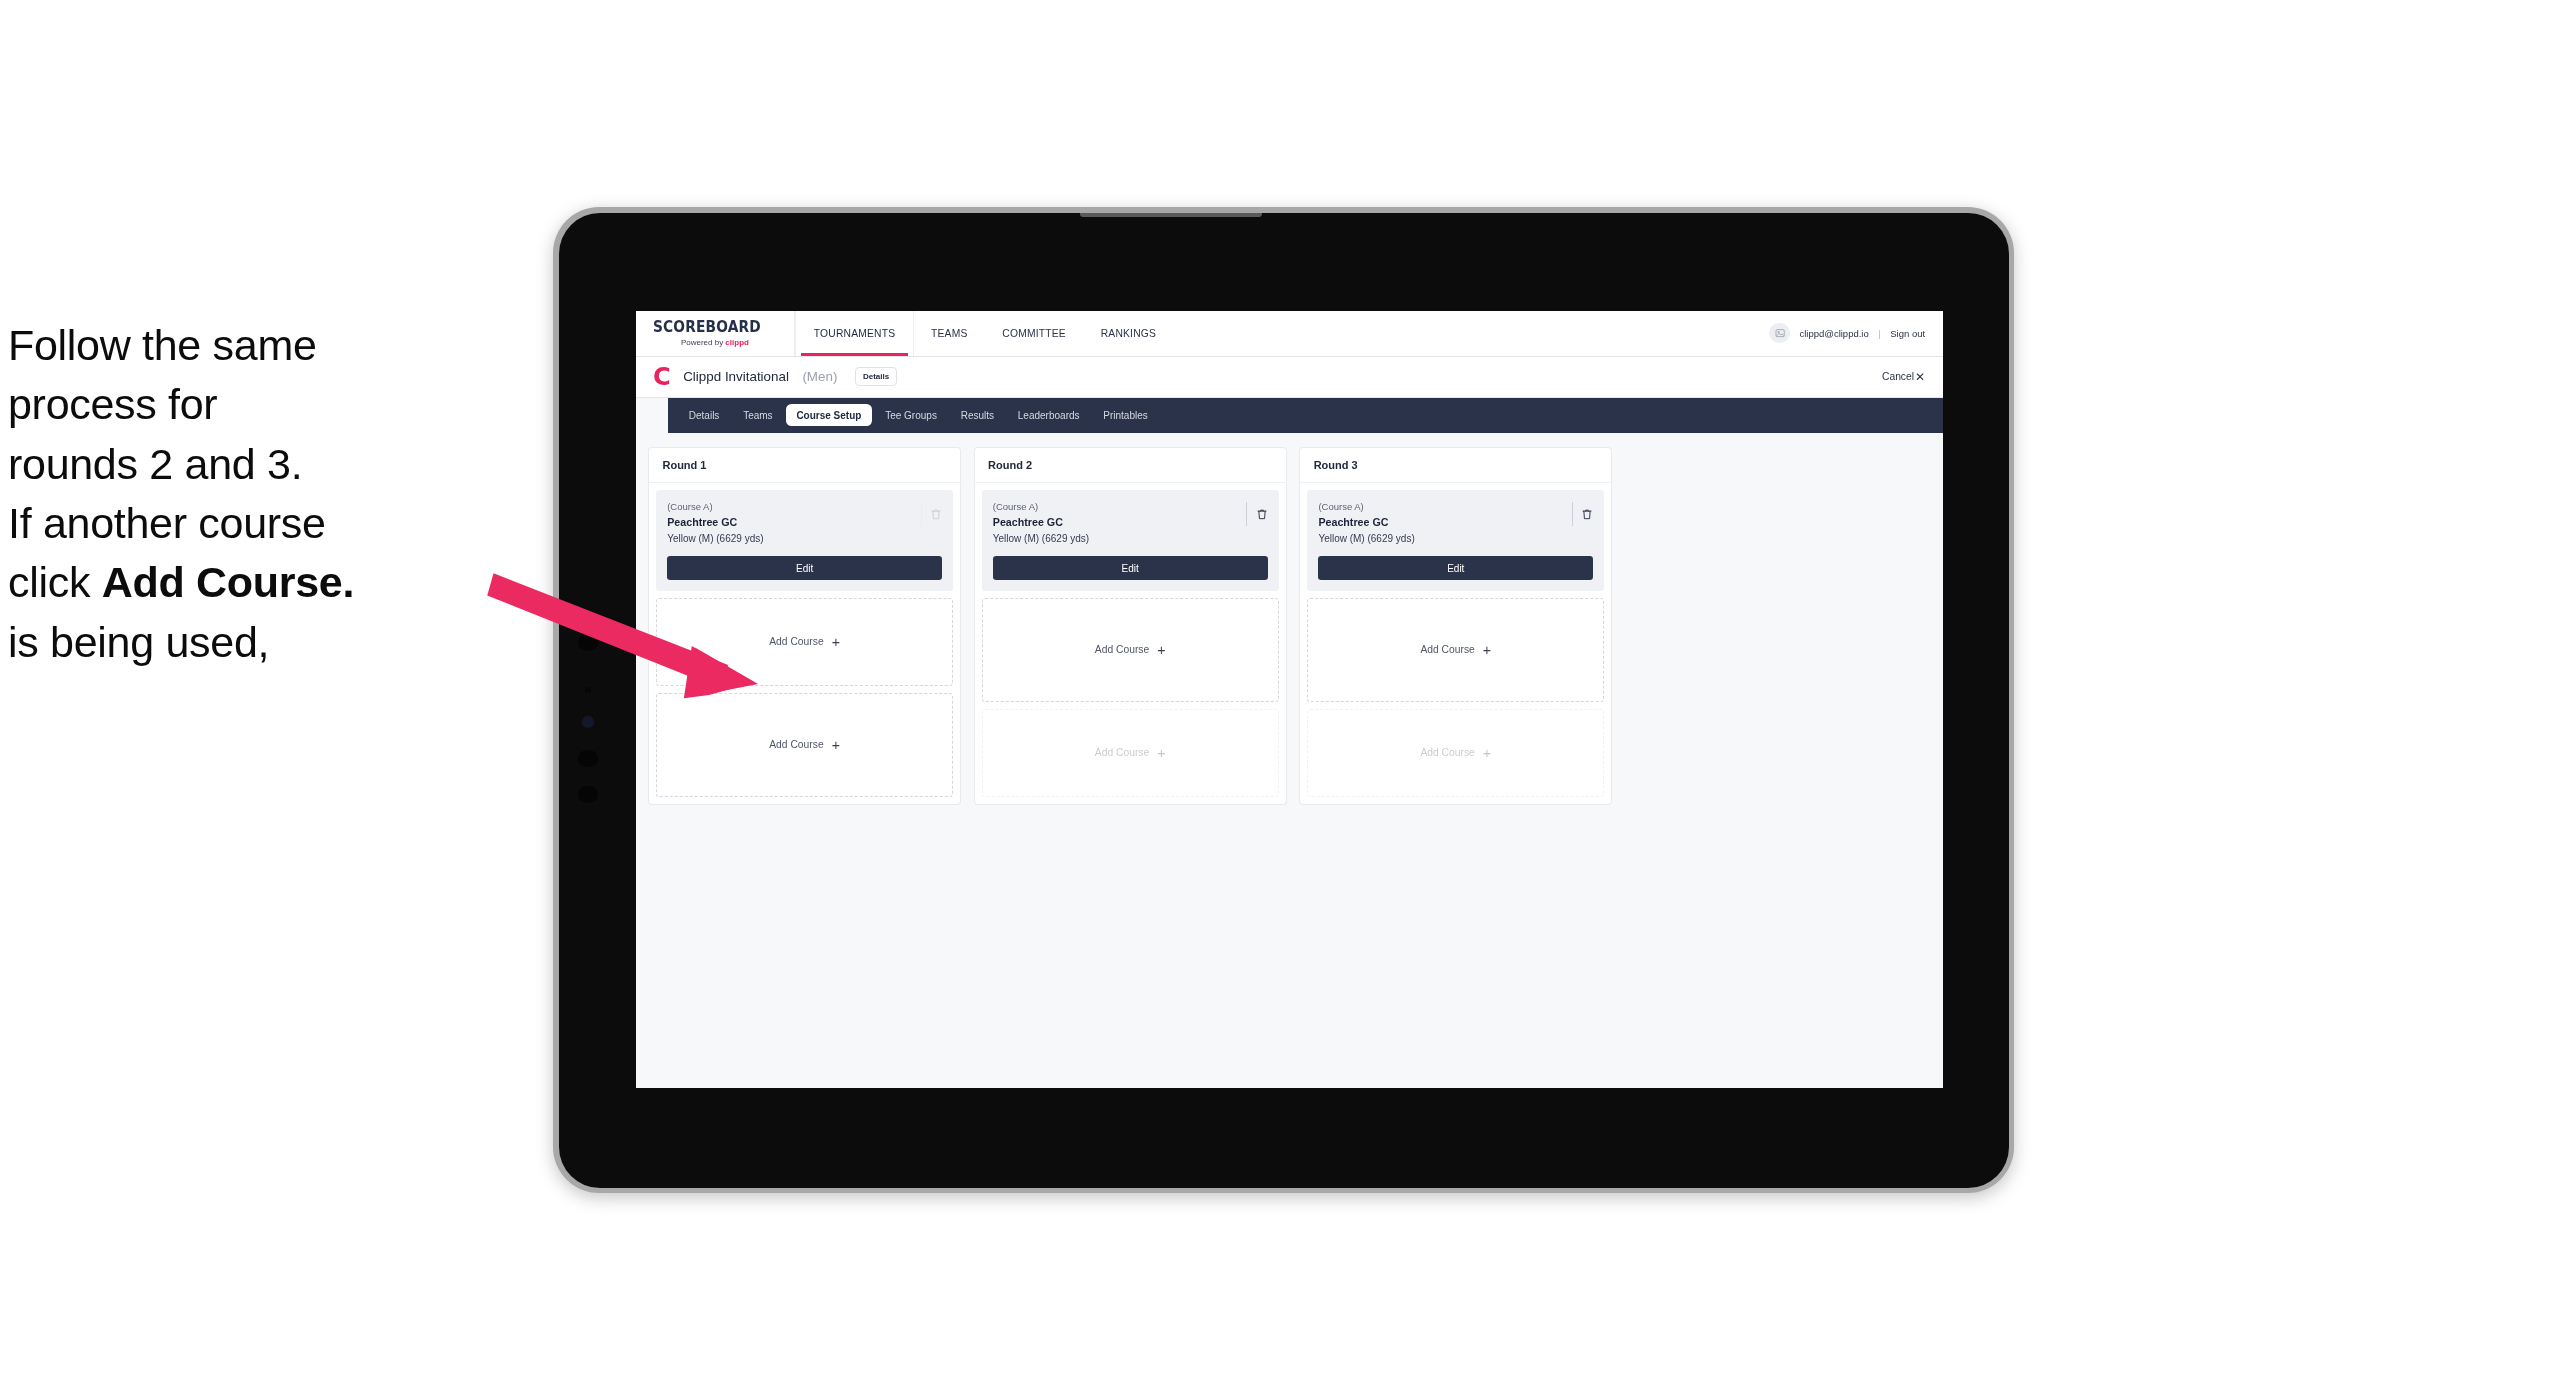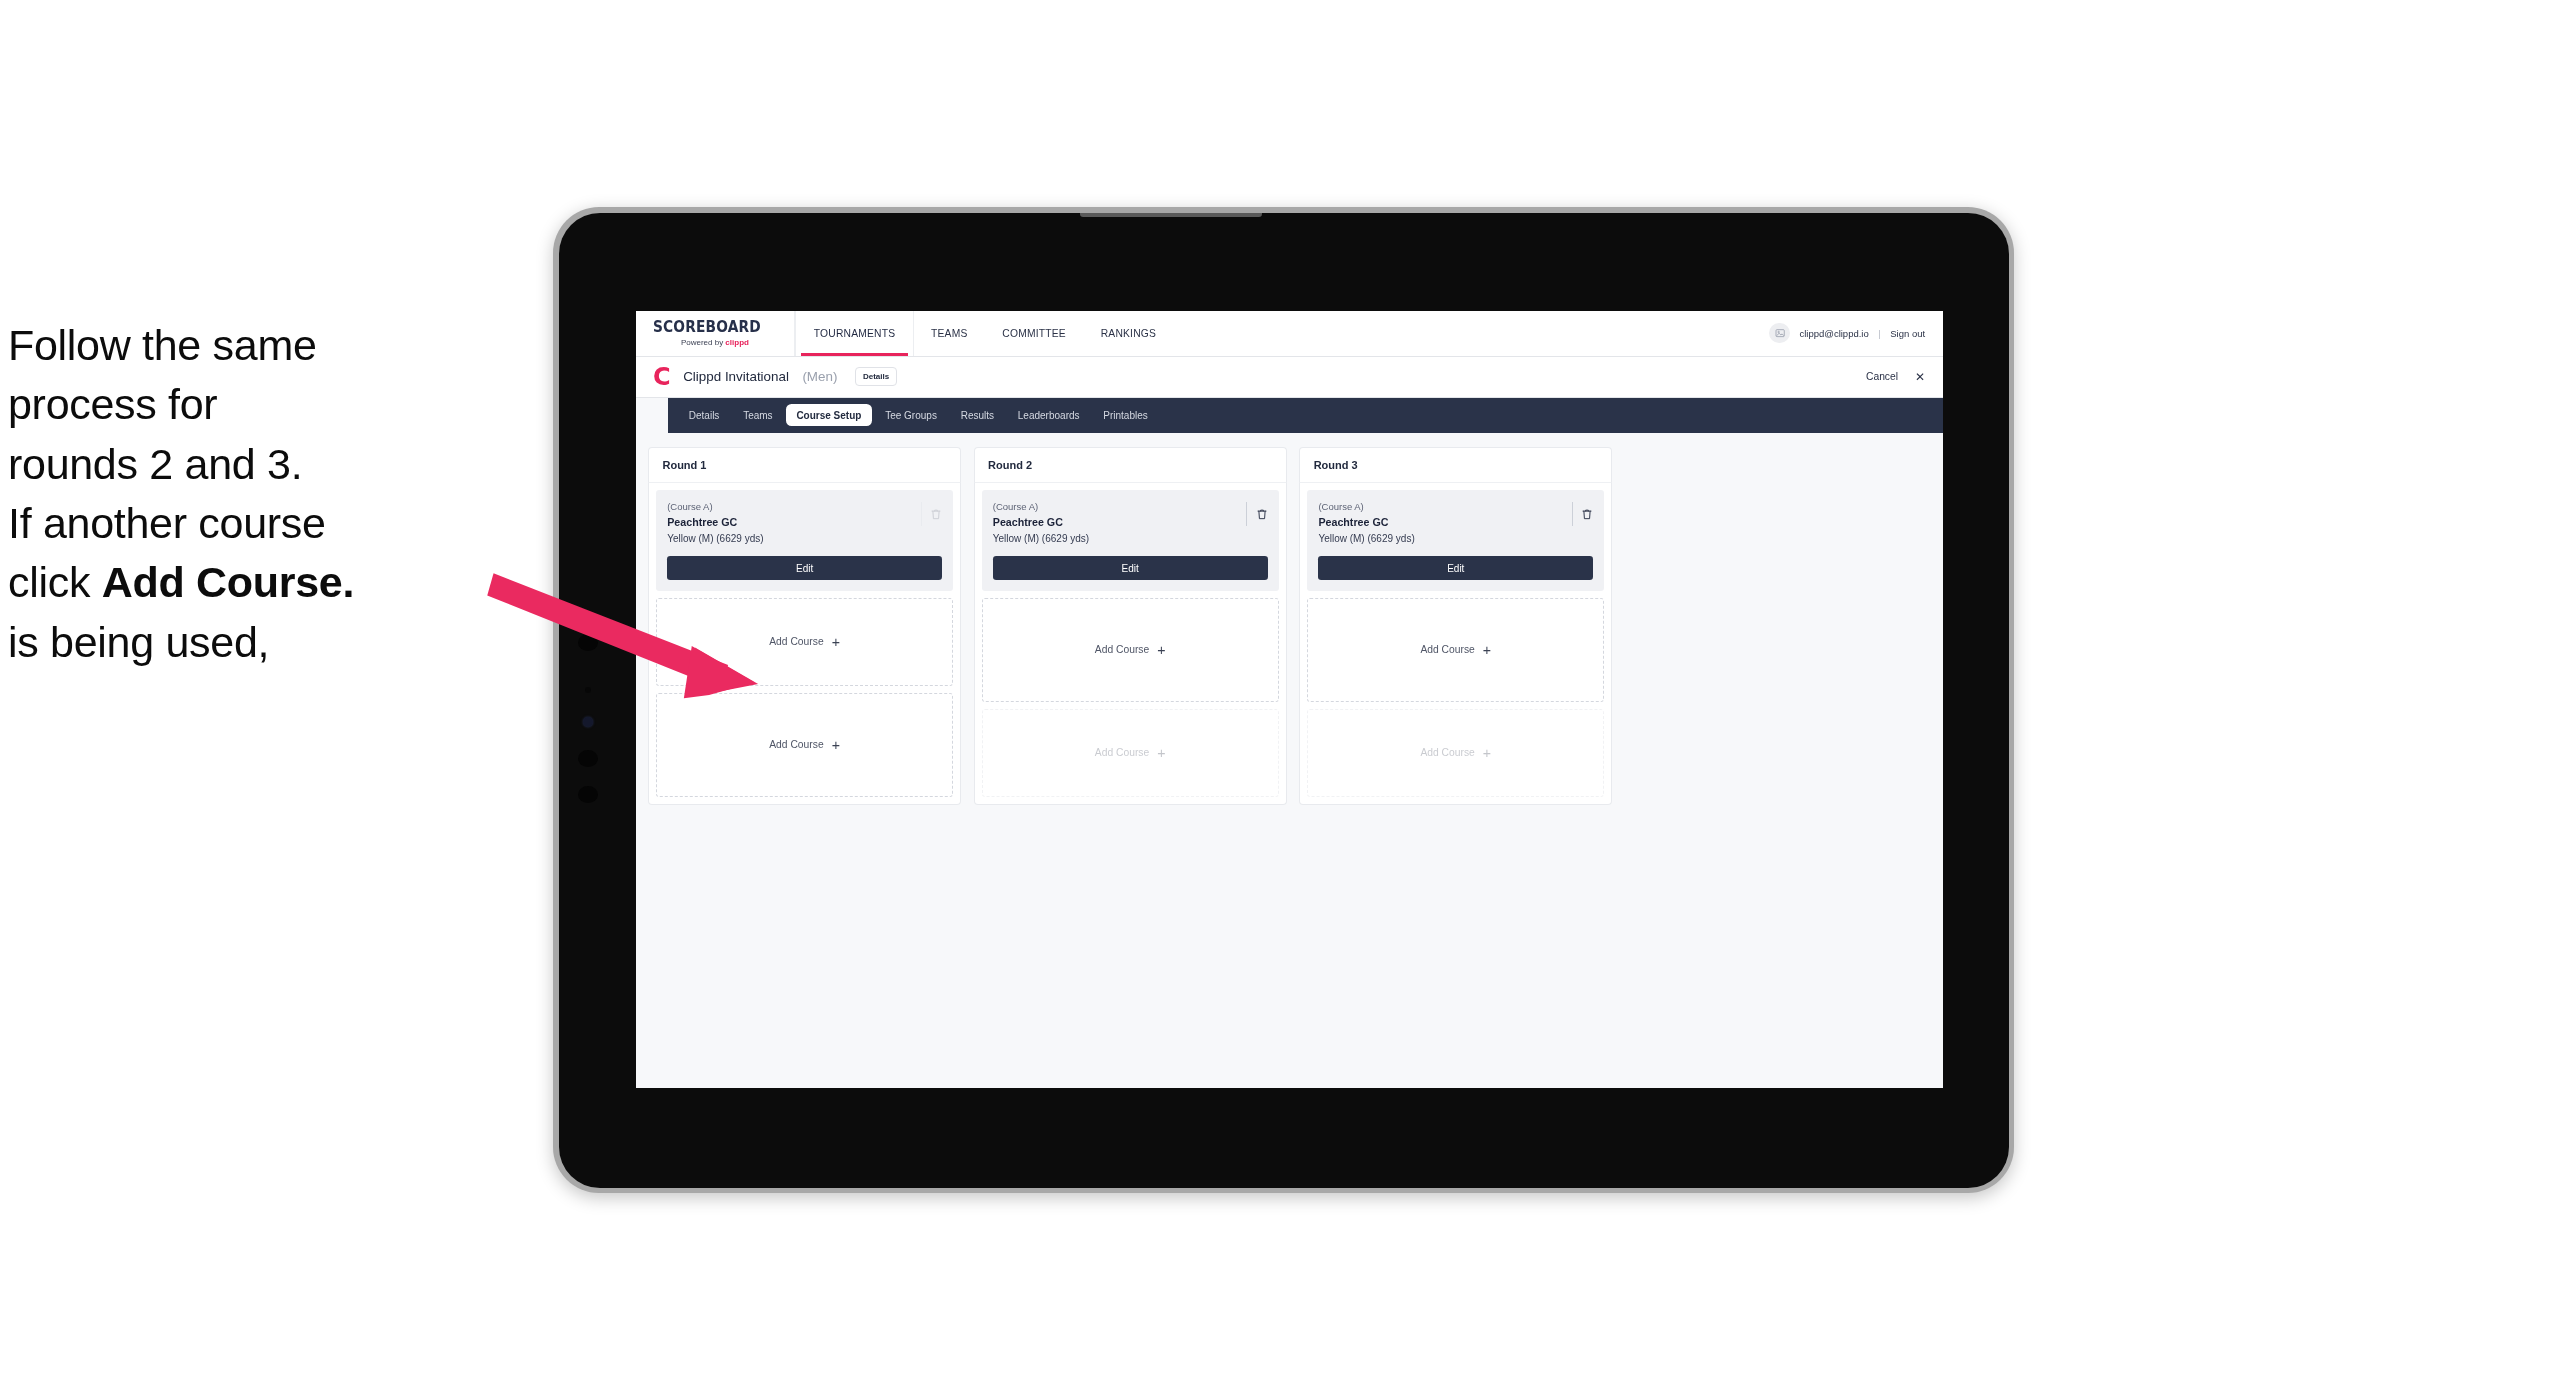--- a/index.html
+++ b/index.html
@@ -116,21 +116,21 @@
     color:#e8245c; font-size: 24px; font-weight:700; line-height:1;
     margin-right: 3.2px;
   }
   .tour-name { font-size: 13.4px; color:#222a3e; }
   .tour-gender { font-size: 13.4px; color:#9aa0ad; margin-left:4px; }
   .badge-hosting {
     margin-left: 8px; font-size: 8px; font-weight:700; color:#222a3e;
     border:0.8px solid #e0e2e7; border-radius:4px; padding: 4px 7.1px; background:#fff;
   }
   .cancel {
-    margin-left:auto; display:flex; align-items:center; gap:17px;
+    margin-left:auto; display:flex; align-items:center; gap:1px;
     font-size: 10.3px; color:#2b3247; cursor:pointer;
   }
   .cancel .x { font-size: 12px; }
 
   
   .subtabs {
     height: 35px; background:#2a3349; display:flex; align-items:center;
     padding: 0 11px; gap: 3.2px; margin-left: 32px;
   }
   .subtab {

